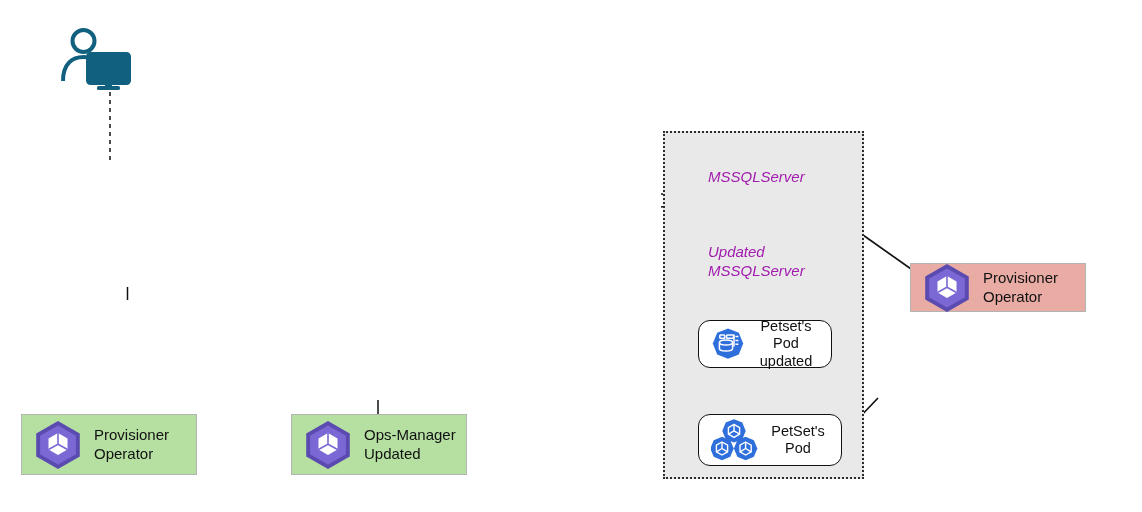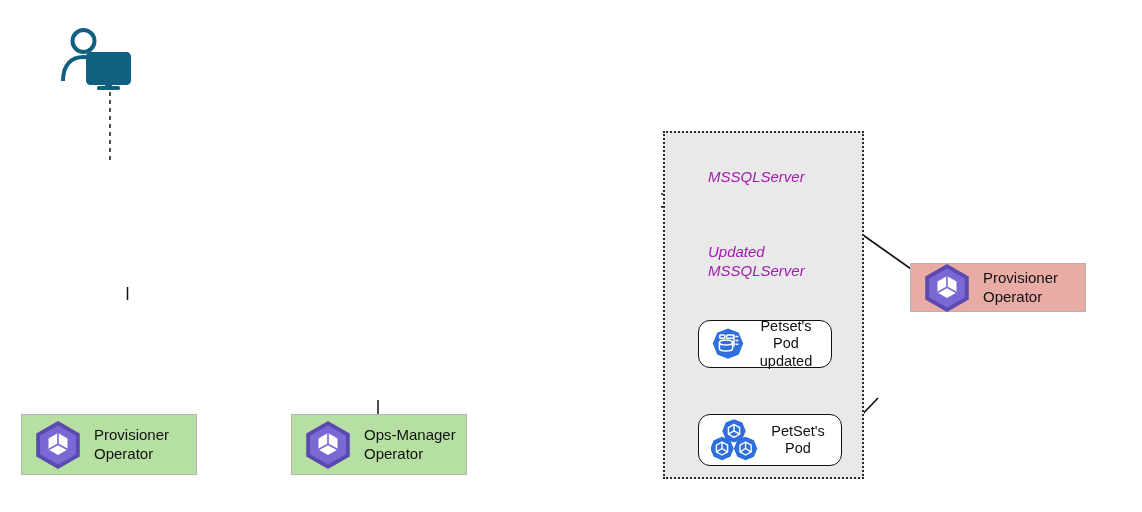--- a/index.html
+++ b/index.html
@@ -158,21 +158,21 @@
   </div>
 
   <div class="node opbox" style="left:291px;top:414px;width:176px;height:61px;background:#b5e0a2;">
     <svg class="icon" width="52" height="52" viewBox="0 0 52 52">
       <path d="M26,2 L47.8,14.5 L47.8,37.5 L26,50 L4.2,37.5 L4.2,14.5 Z" fill="#5b4bb0"></path>
       <path d="M26,6.5 L43.9,16.8 L43.9,35.2 L26,45.5 L8.1,35.2 L8.1,16.8 Z" fill="#7b68d4"></path>
       <path d="M26,14 L35.5,19.5 L35.5,30.5 L26,36 L16.5,30.5 L16.5,19.5 Z" fill="#ffffff"></path>
       <path d="M26,14 L26,25.2 L16.5,30.5 M26,25.2 L35.5,30.5" fill="none" stroke="#7b68d4" stroke-width="1.6"></path>
     </svg>
     <span class="label">Ops-Manager
-Operator</span>
+Updated</span>
   </div>
 
   <div class="node opbox" style="left:910px;top:263px;width:176px;height:49px;background:#e8aca4;">
     <svg class="icon" width="52" height="52" viewBox="0 0 52 52">
       <path d="M26,2 L47.8,14.5 L47.8,37.5 L26,50 L4.2,37.5 L4.2,14.5 Z" fill="#5b4bb0"></path>
       <path d="M26,6.5 L43.9,16.8 L43.9,35.2 L26,45.5 L8.1,35.2 L8.1,16.8 Z" fill="#7b68d4"></path>
       <path d="M26,14 L35.5,19.5 L35.5,30.5 L26,36 L16.5,30.5 L16.5,19.5 Z" fill="#ffffff"></path>
       <path d="M26,14 L26,25.2 L16.5,30.5 M26,25.2 L35.5,30.5" fill="none" stroke="#7b68d4" stroke-width="1.6"></path>
     </svg>
     <span class="label">Provisioner

